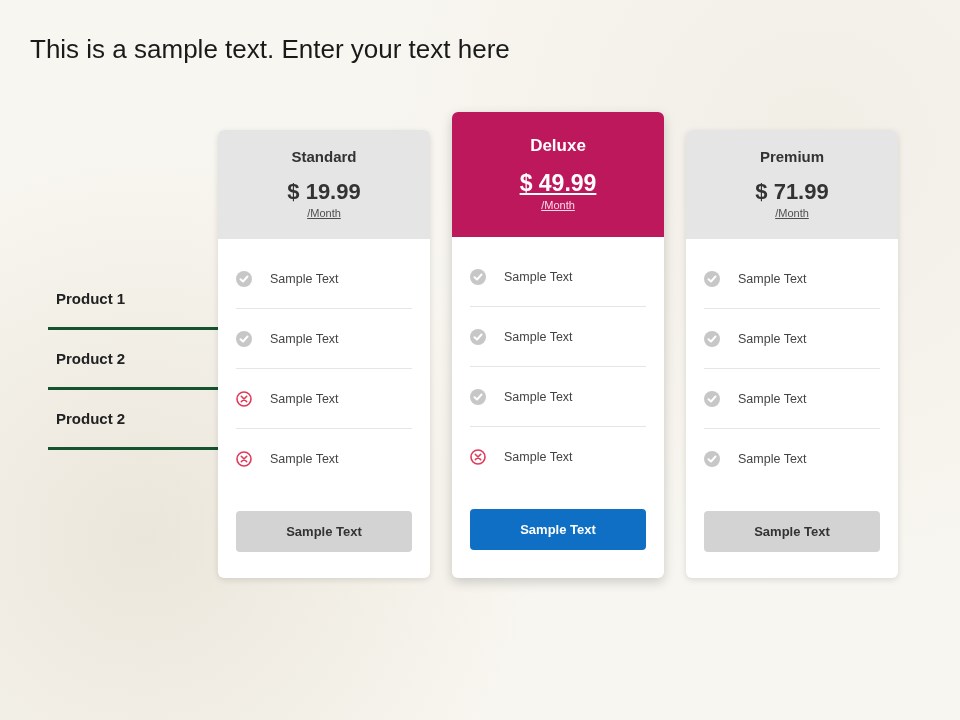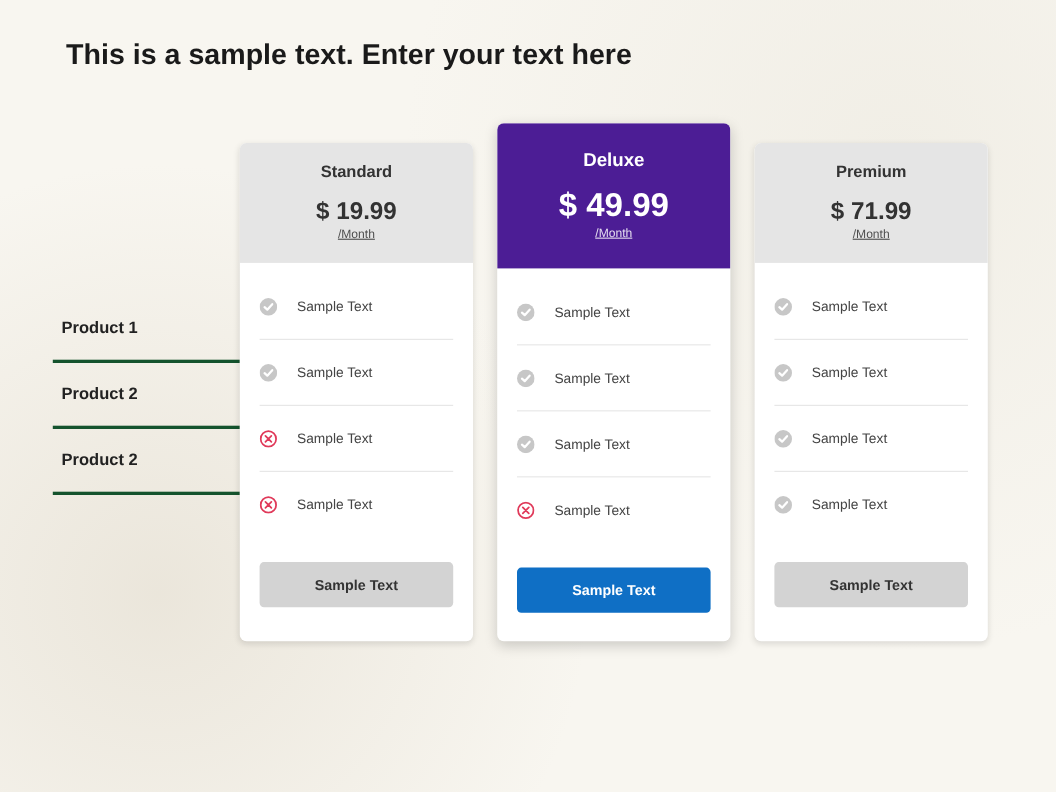--- a/index.html
+++ b/index.html
@@ -12,24 +12,24 @@
   }
   .bg-blur {
     position: absolute; inset: 0;
     background: radial-gradient(circle at 15% 75%, rgba(210,200,180,0.35), transparent 40%),
                 radial-gradient(circle at 85% 20%, rgba(220,215,200,0.25), transparent 45%),
                 #f8f6f0;
     z-index: 0;
   }
   .page-title {
     position: absolute;
-    left: 60px; top: 34px;
+    left: 30px; top: 34px;
     font-size: 26px;
     color: #1a1a1a;
-    font-weight: 700;
+    font-weight: 400;
     z-index: 2;
   }
   .stage {
     position: absolute;
     left: 48px; top: 130px;
     width: 870px;
     display: flex;
     align-items: flex-start;
     z-index: 2;
   }
@@ -68,29 +68,29 @@
     margin-top: -18px;
     box-shadow: 0 4px 12px rgba(0,0,0,0.18);
   }
   .card-head {
     background: #e5e5e5;
     text-align: center;
     padding: 18px 10px 20px;
     color: #333;
   }
   .card.featured .card-head {
-    background: #4c1d95;
+    background: #be185d;
     color: #ffffff;
     padding-top: 24px;
     padding-bottom: 26px;
   }
   .plan-name { font-size: 15px; font-weight: 700; }
   .card.featured .plan-name { font-size: 17px; }
   .plan-price { font-size: 22px; font-weight: 700; margin-top: 14px; }
-  .card.featured .plan-price { font-size: 30px; }
+  .card.featured .plan-price { font-size: 23px; text-decoration: underline; }
   .plan-period { font-size: 11px; margin-top: 2px; opacity: 0.85; text-decoration: underline; }
   .features {
     padding: 10px 18px 0;
   }
   .feat {
     height: 60px;
     display: flex;
     align-items: center;
     gap: 18px;
     border-bottom: 1px solid #e5e5e5;

